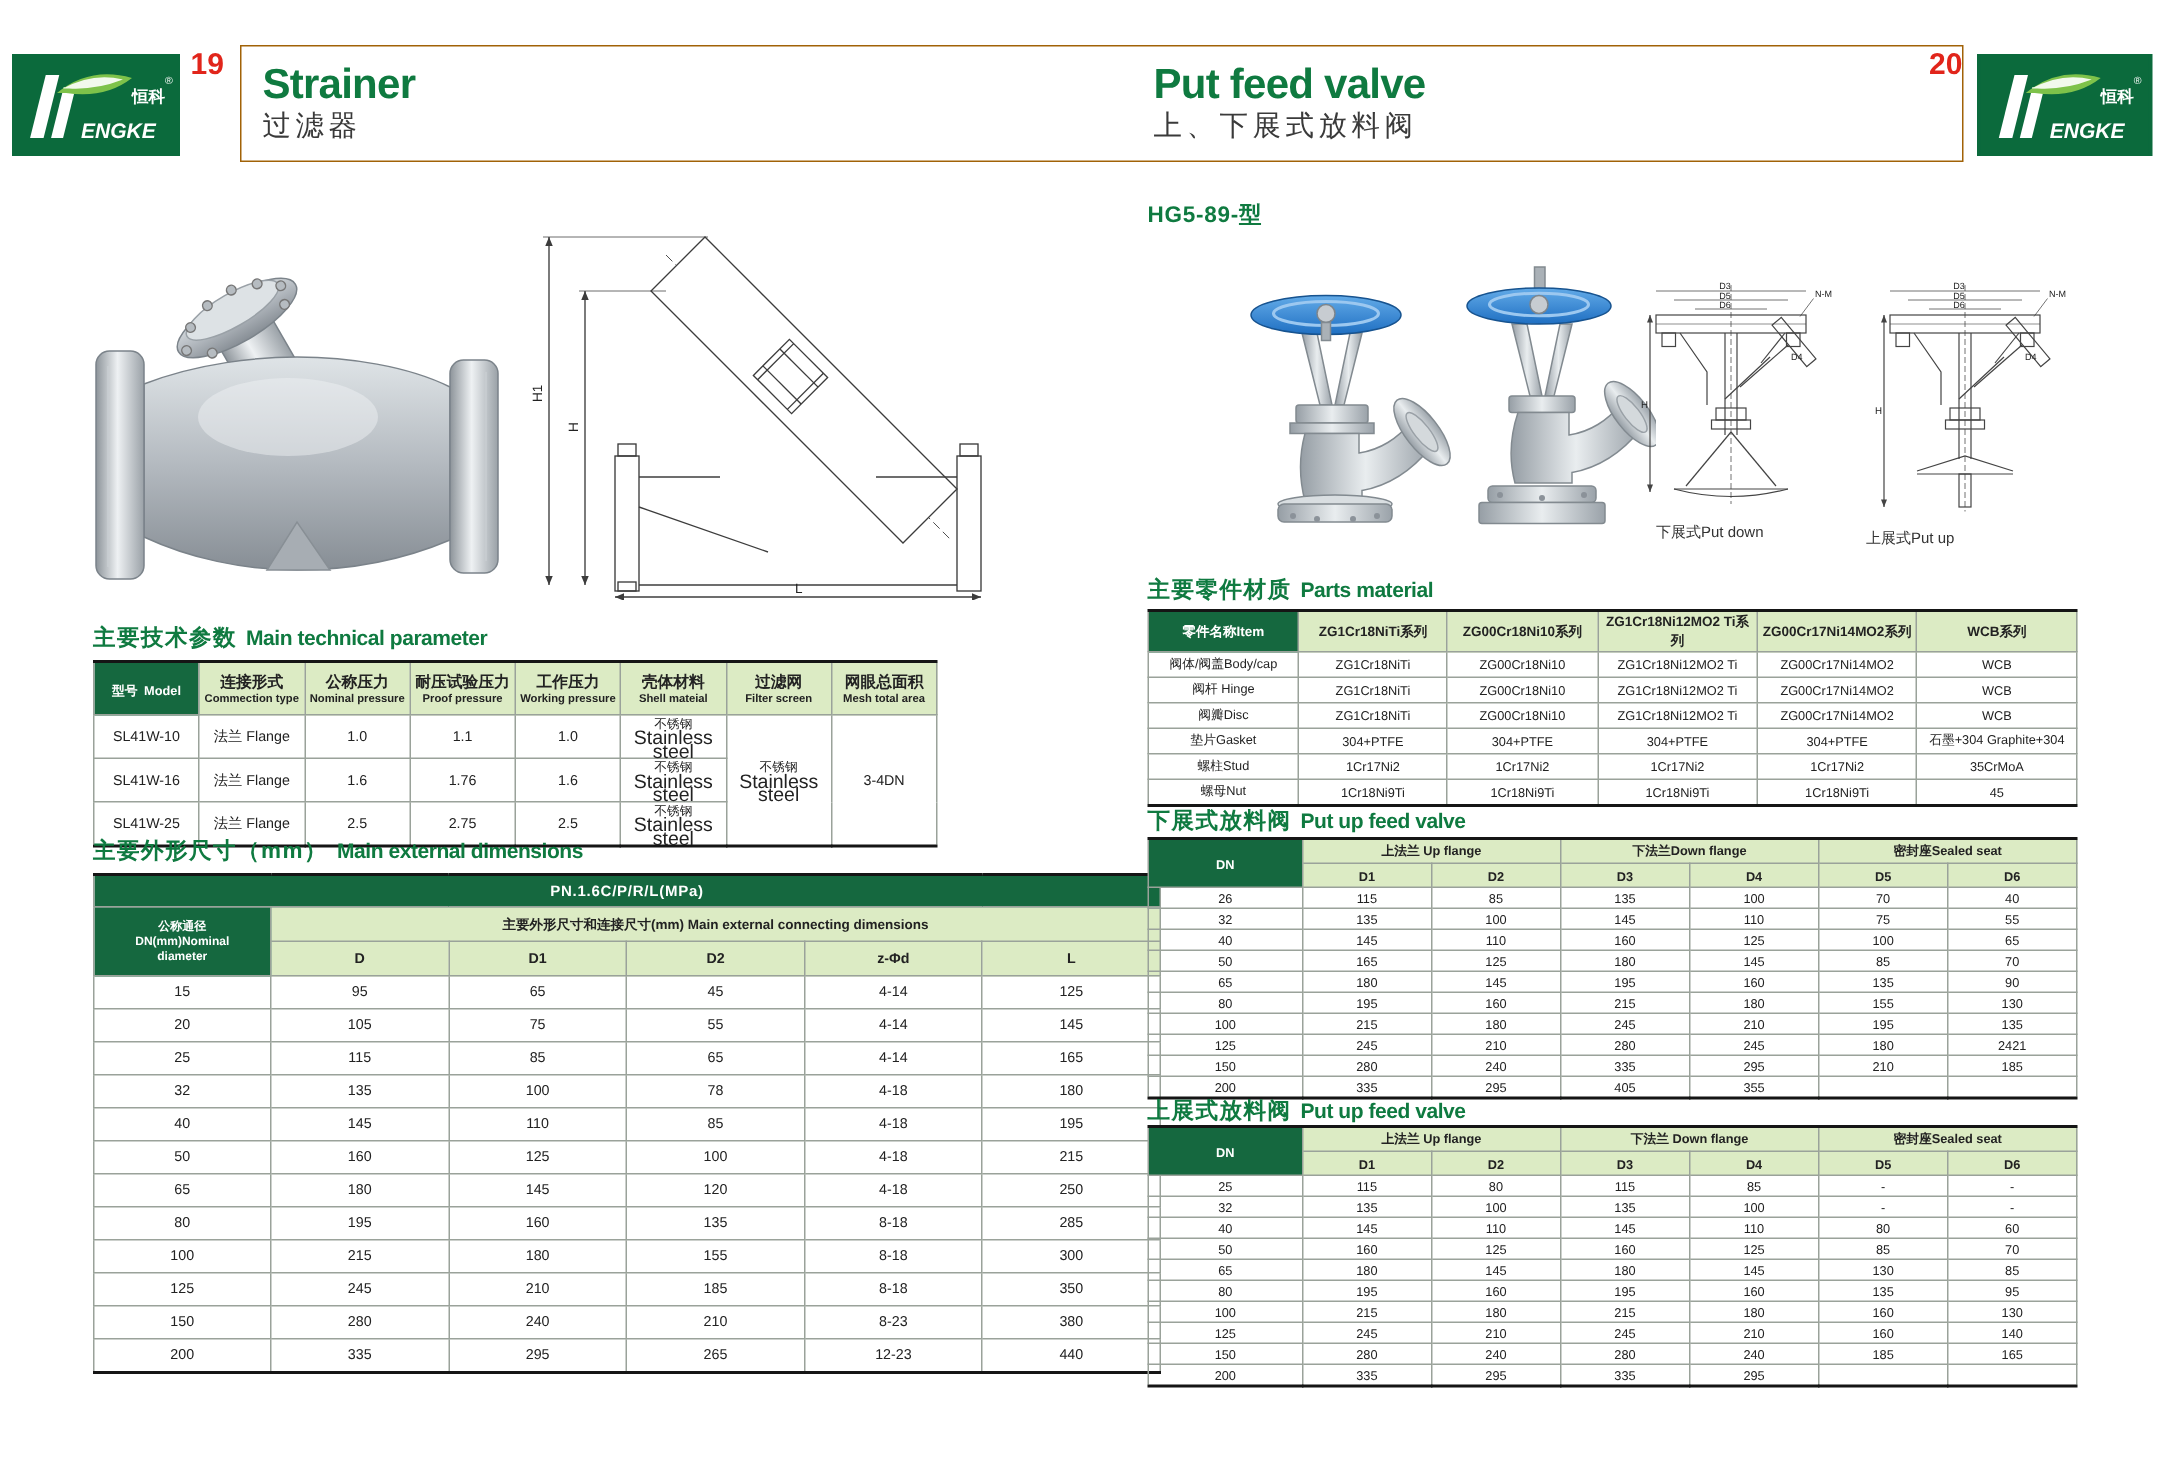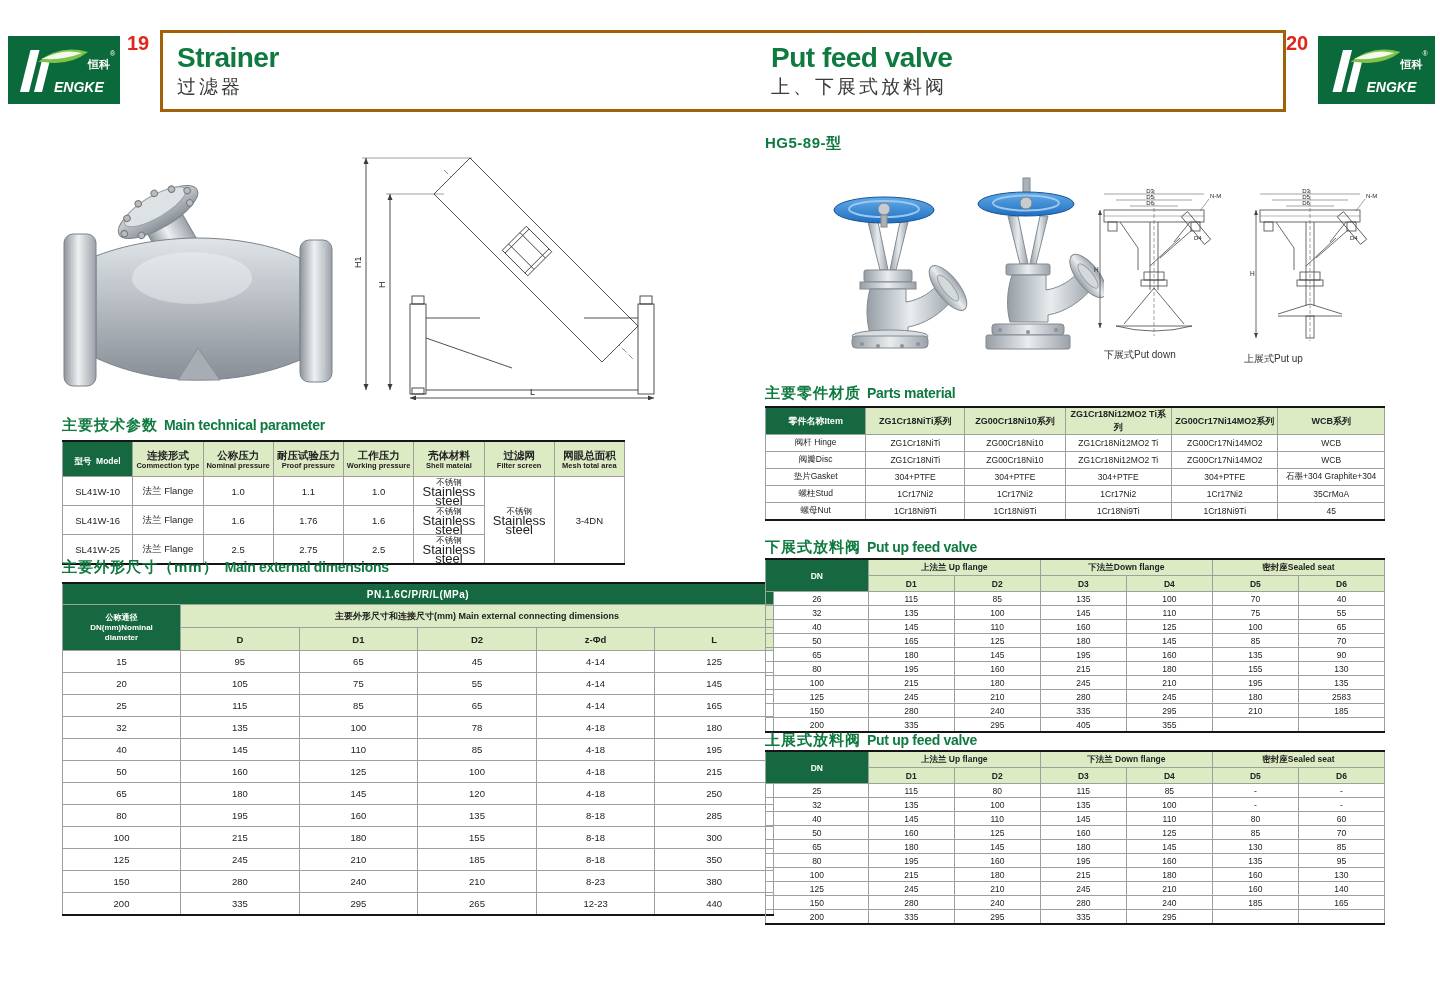--- a/index.html
+++ b/index.html
@@ -3,21 +3,21 @@
 <meta charset="utf-8">
 <style>
   html,body{margin:0;padding:0;background:#fff;}
   body{width:1440px;height:984px;font-family:"Liberation Sans",sans-serif;color:#222;}
   #root{position:relative;width:1440px;height:984px;background:#fff;overflow:hidden;}
   .abs{position:absolute;}
 
   
   .logo-box{background:#0b6a3c;}
   .pageno{font-size:20px;font-weight:bold;color:#e1251b;}
-  .titlebox{border:3px solid #a16207;background:#fff;}
+  .titlebox{border:1px solid #a16207;background:#fff;padding-left:27px;}
   .title-group{position:absolute;top:9px;}
   .title-en{font-size:28px;font-weight:bold;color:#0f7a40;letter-spacing:-0.5px;line-height:32px;}
   .title-zh{font-size:19px;color:#3a3a3a;letter-spacing:3px;line-height:26px;}
 
   
   .sec-title{white-space:nowrap;}
   .st-zh{font-size:15px;font-weight:bold;color:#0f7a40;letter-spacing:1px;}
   .st-en{font-size:14px;font-weight:bold;color:#0f7a40;letter-spacing:-0.3px;margin-left:6px;}
   .model-label{font-size:15px;font-weight:bold;color:#0f7a40;letter-spacing:0.5px;}
   .caption{font-size:10px;color:#333;}
@@ -548,20 +548,28 @@
         <th class="dark">零件名称Item</th>
         <th class="lt">ZG1Cr18NiTi系列</th>
         <th class="lt">ZG00Cr18Ni10系列</th>
         <th class="lt">ZG1Cr18Ni12MO2 Ti系列</th>
         <th class="lt">ZG00Cr17Ni14MO2系列</th>
         <th class="lt">WCB系列</th>
       </tr>
     </thead>
     <tbody>
         <tr>
+          <td>阀体/阀盖Body/cap</td>
+          <td>ZG1Cr18NiTi</td>
+          <td>ZG00Cr18Ni10</td>
+          <td>ZG1Cr18Ni12MO2 Ti</td>
+          <td>ZG00Cr17Ni14MO2</td>
+          <td>WCB</td>
+        </tr>
+        <tr>
           <td>阀杆 Hinge</td>
           <td>ZG1Cr18NiTi</td>
           <td>ZG00Cr18Ni10</td>
           <td>ZG1Cr18Ni12MO2 Ti</td>
           <td>ZG00Cr17Ni14MO2</td>
           <td>WCB</td>
         </tr>
         <tr>
           <td>阀瓣Disc</td>
           <td>ZG1Cr18NiTi</td>
@@ -691,21 +699,21 @@
           <td>195</td>
           <td>135</td>
         </tr>
         <tr>
           <td>125</td>
           <td>245</td>
           <td>210</td>
           <td>280</td>
           <td>245</td>
           <td>180</td>
-          <td>2583</td>
+          <td>2421</td>
         </tr>
         <tr>
           <td>150</td>
           <td>280</td>
           <td>240</td>
           <td>335</td>
           <td>295</td>
           <td>210</td>
           <td>185</td>
         </tr>

